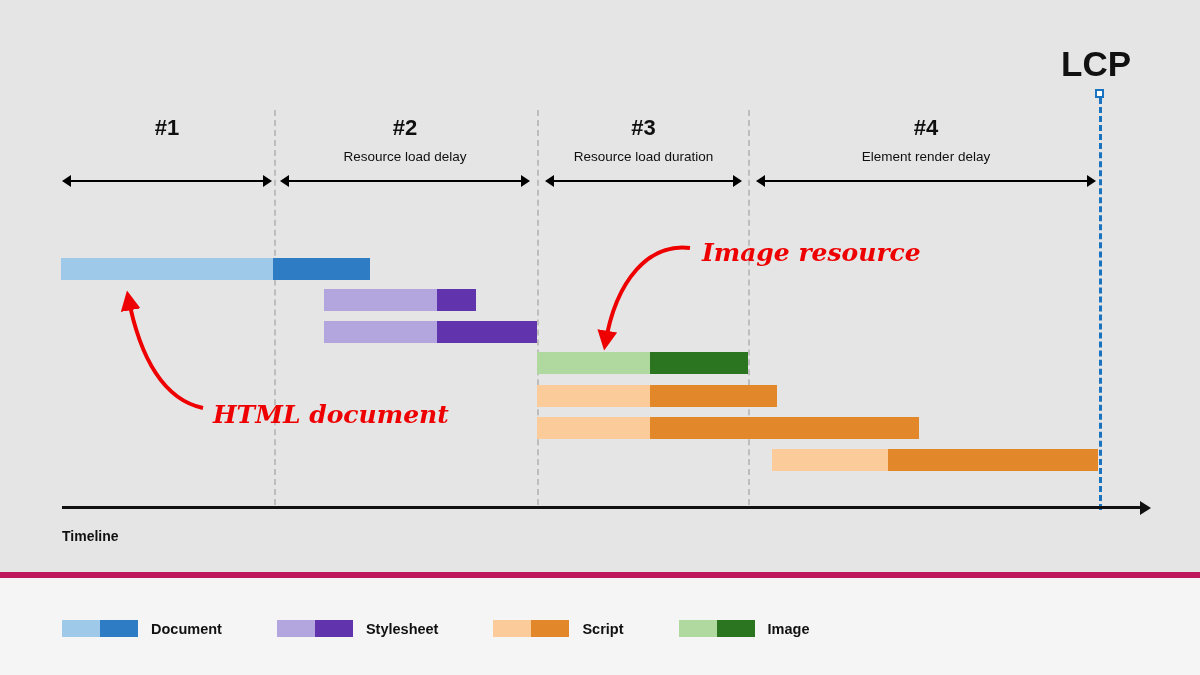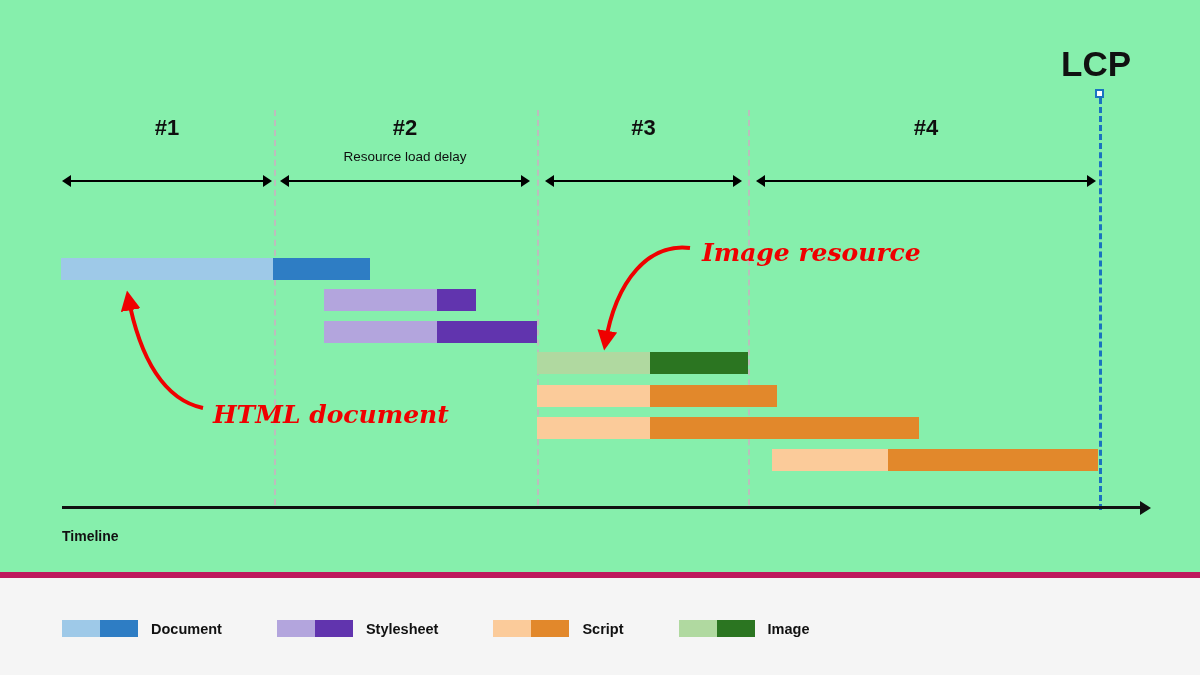--- a/index.html
+++ b/index.html
@@ -15,21 +15,21 @@
     font-family: "Liberation Sans", sans-serif;
     overflow: hidden;
   }
 
   
   #chart-area {
     position: absolute;
     left: 0; top: 0;
     width: 1200px;
     height: 572px;
-    background: #86efac;
+    background: #e5e5e5;
   }
 
   
   .divider {
     position: absolute;
     width: 0;
     border-left: 2px dashed #bdbdbd;
     top: 110px;
     height: 395px;
   }
@@ -215,28 +215,30 @@
           <div class="phase-num">#2</div>
           <div class="phase-name">Resource load delay</div>
         </div>
         <div class="arrow-row" style="left: 280px; width: 250px; top: 174px;">
           <div class="head left"></div>
           <div class="shaft"></div>
           <div class="head right"></div>
         </div>
         <div class="phase" style="left: 545px; width: 197px; top: 115px;">
           <div class="phase-num">#3</div>
+          <div class="phase-name">Resource load duration</div>
         </div>
         <div class="arrow-row" style="left: 545px; width: 197px; top: 174px;">
           <div class="head left"></div>
           <div class="shaft"></div>
           <div class="head right"></div>
         </div>
         <div class="phase" style="left: 756px; width: 340px; top: 115px;">
           <div class="phase-num">#4</div>
+          <div class="phase-name">Element render delay</div>
         </div>
         <div class="arrow-row" style="left: 756px; width: 340px; top: 174px;">
           <div class="head left"></div>
           <div class="shaft"></div>
           <div class="head right"></div>
         </div>
       </div>
 
     <div id="bars">
         <div class="bar" style="left: 61px; top: 258px; width: 309px;">

